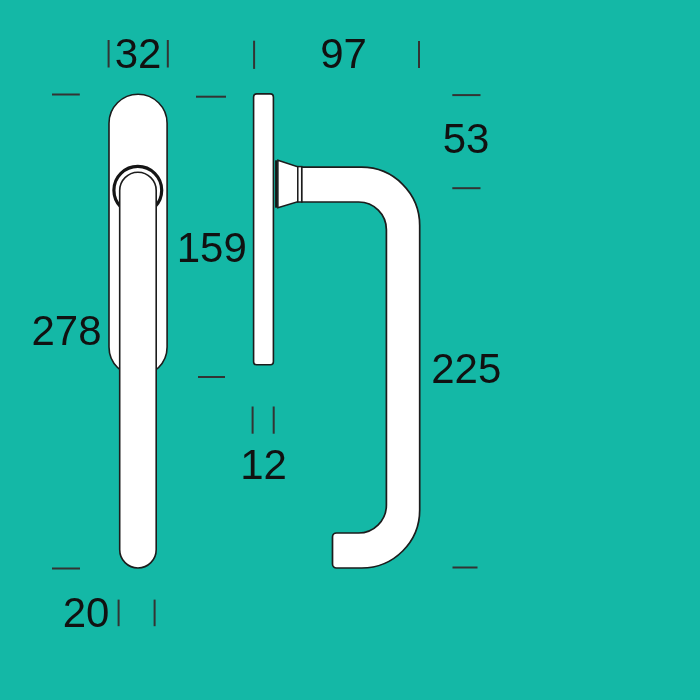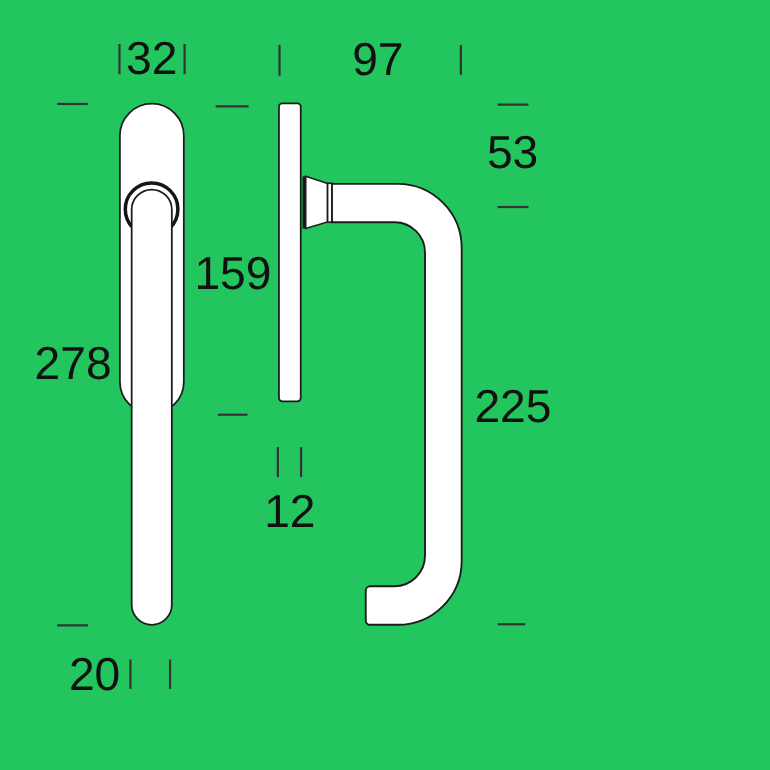--- a/index.html
+++ b/index.html
@@ -1,16 +1,16 @@
 <!DOCTYPE html>
 <html><head>
 <meta charset="utf-8">
 <style>
   html,body{margin:0;padding:0;background:#ffffff;}
-  .stage{position:relative;width:700px;height:700px;background:#22c55e;overflow:hidden;}
+  .stage{position:relative;width:700px;height:700px;background:#14b8a6;overflow:hidden;}
   svg{display:block;}
   text{font-family:"Liberation Sans",sans-serif;fill:#111111;}
 </style>
 </head>
 <body>
 
 <div class="stage">
 <svg width="700" height="700" viewBox="0 0 700 700">
 
   <rect x="109" y="94.3" width="58.1" height="281.7" rx="29.05" ry="29.05" fill="#ffffff" stroke="#1c1c1c" stroke-width="1.6"></rect>

